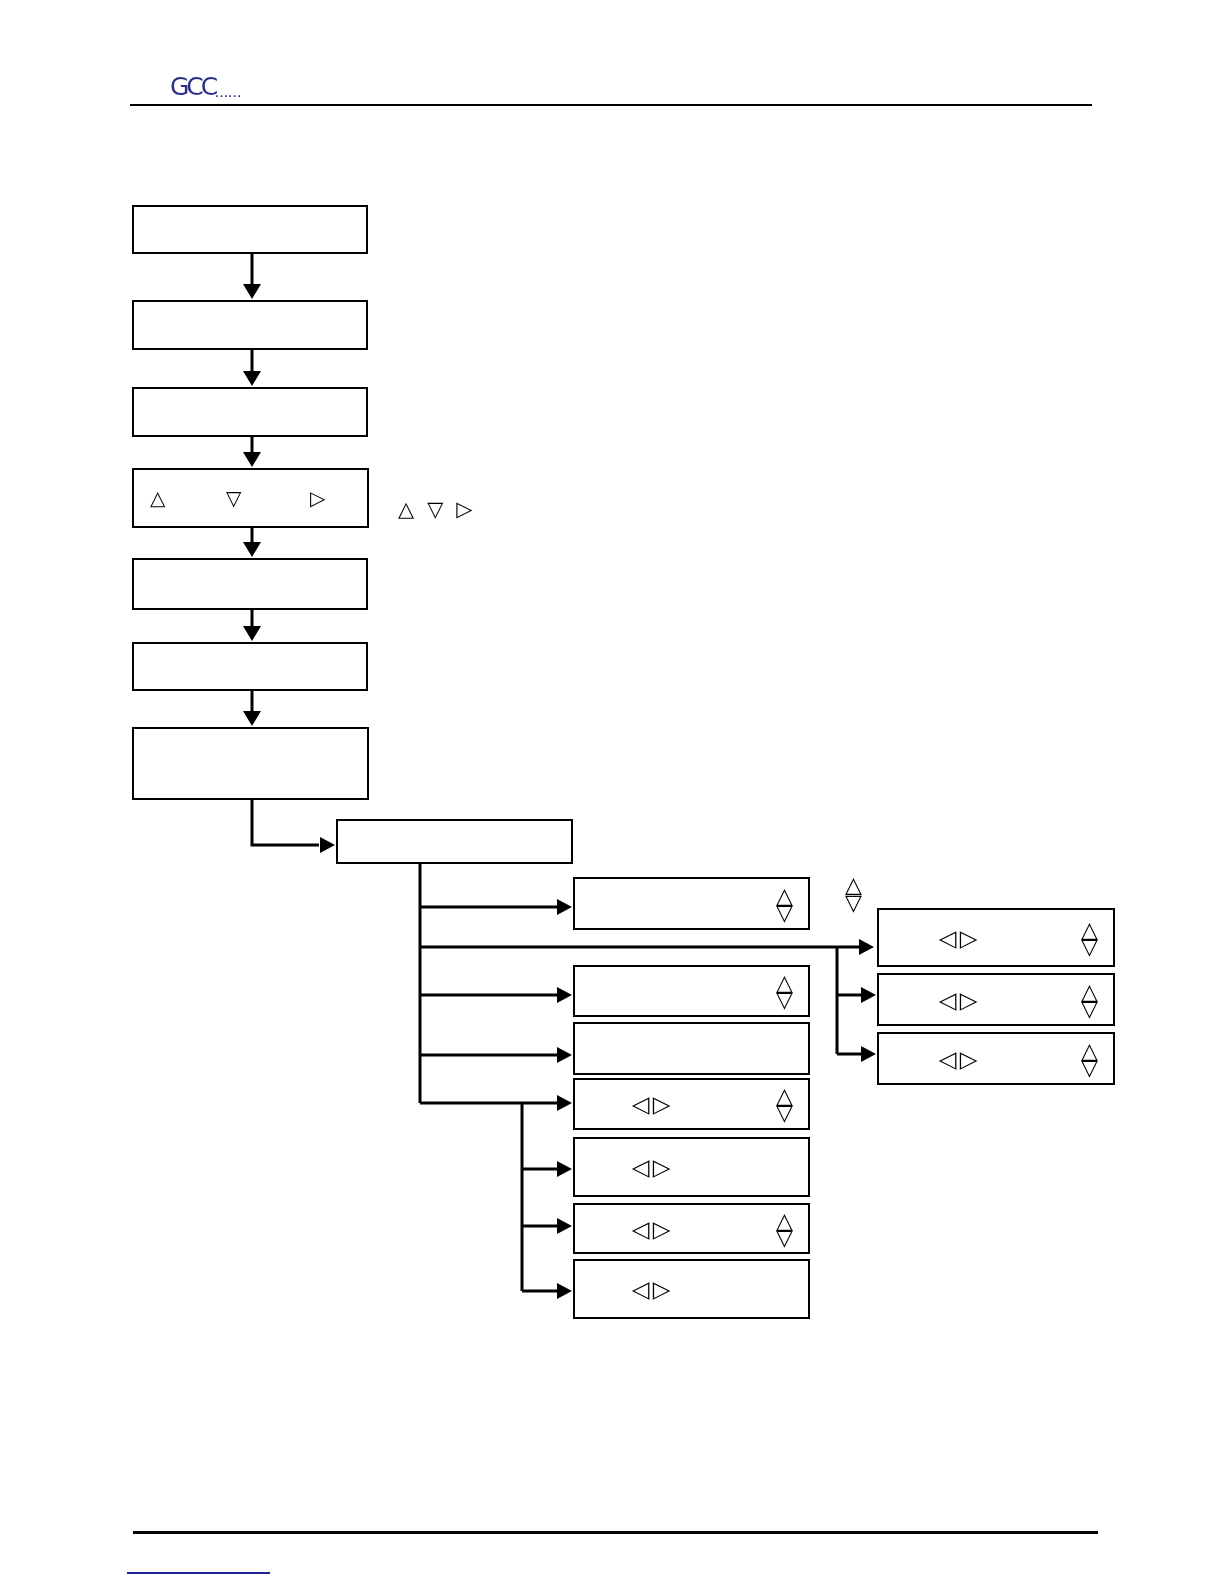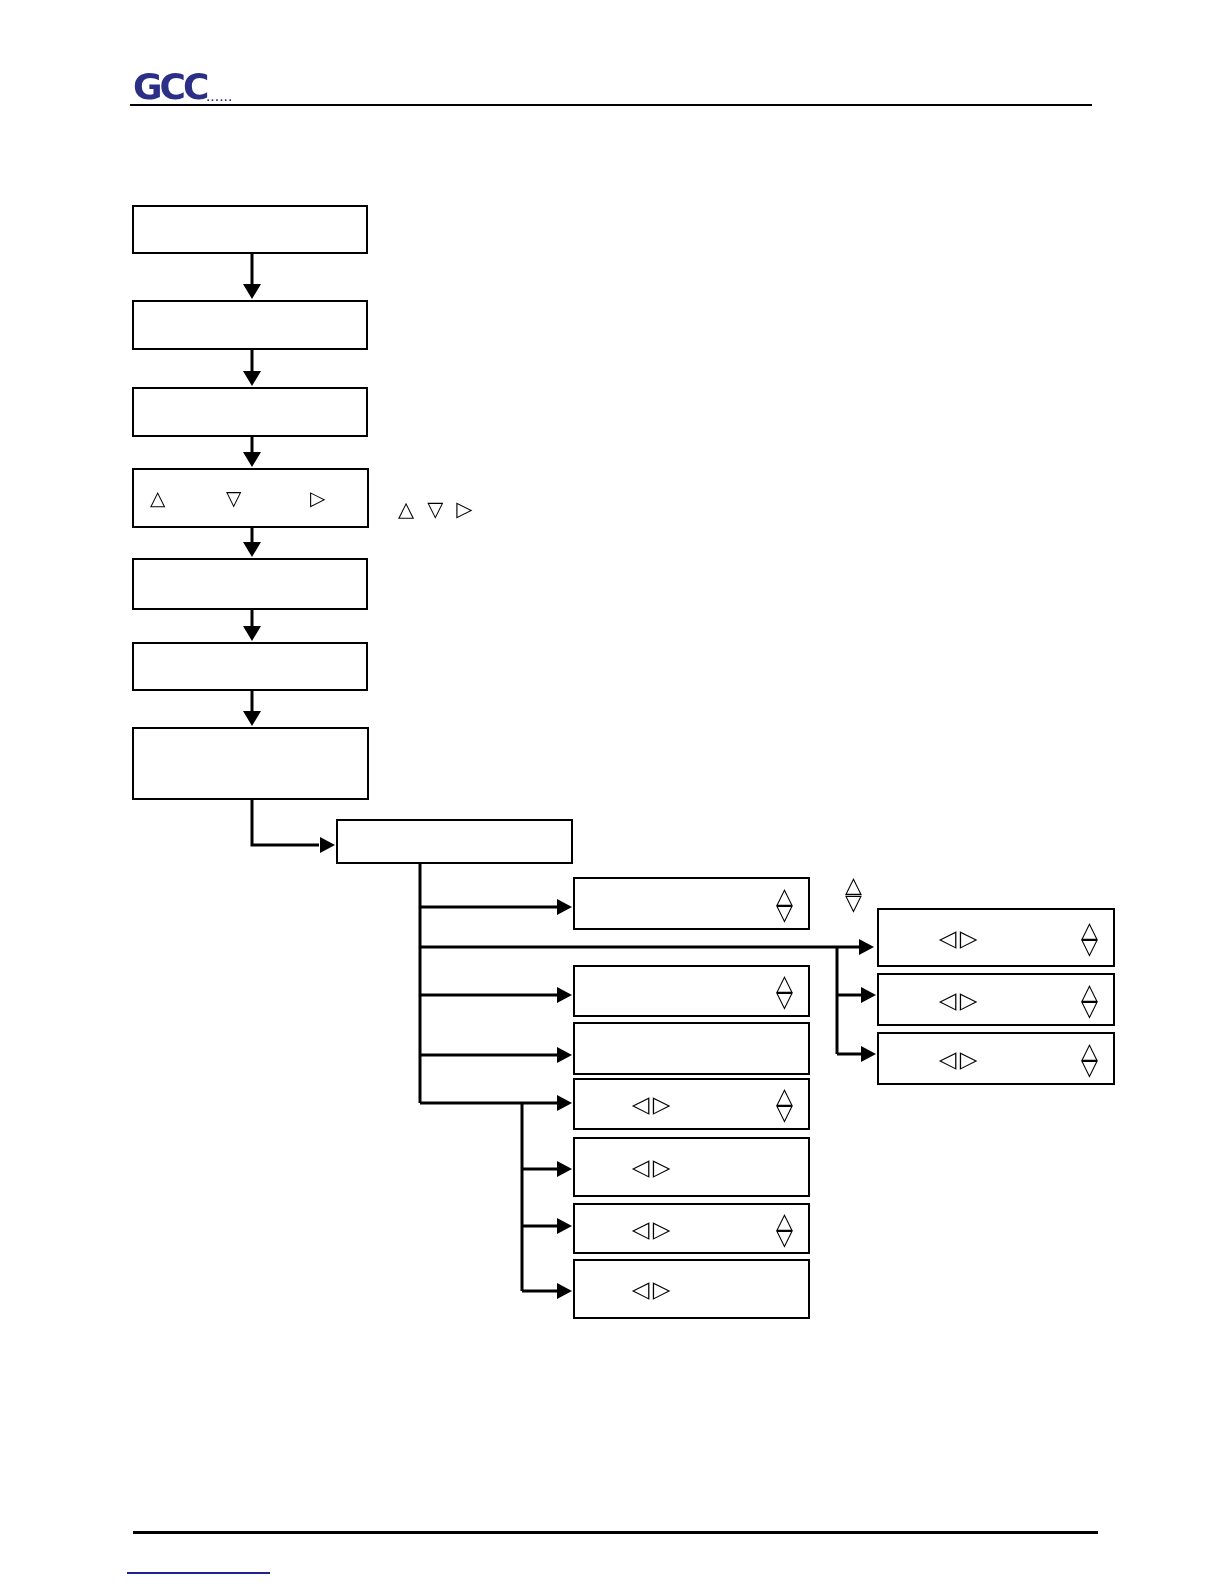--- a/index.html
+++ b/index.html
@@ -12,24 +12,25 @@
     overflow:hidden;
   }
   
   .logo{
     position:absolute;left:133px;top:72px;
     color:#2b2f86;
     white-space:nowrap;
   }
   .logo-main{
     font-family:"DejaVu Sans",sans-serif;
-    font-weight:bold;
-    font-size:36px;
+    font-weight:normal;
+    font-size:25px;
     letter-spacing:-3px;
     line-height:30px;
+    margin-left:37px;
   }
   .logo-tail{
     font-size:9px;
     font-weight:bold;
     letter-spacing:1px;
     vertical-align:-2px;
   }
   .rule{position:absolute;background:#000;}
   .top-rule{left:130px;top:104px;width:962px;height:2px;}
   .bottom-rule{left:133px;top:1531px;width:965px;height:3px;}

